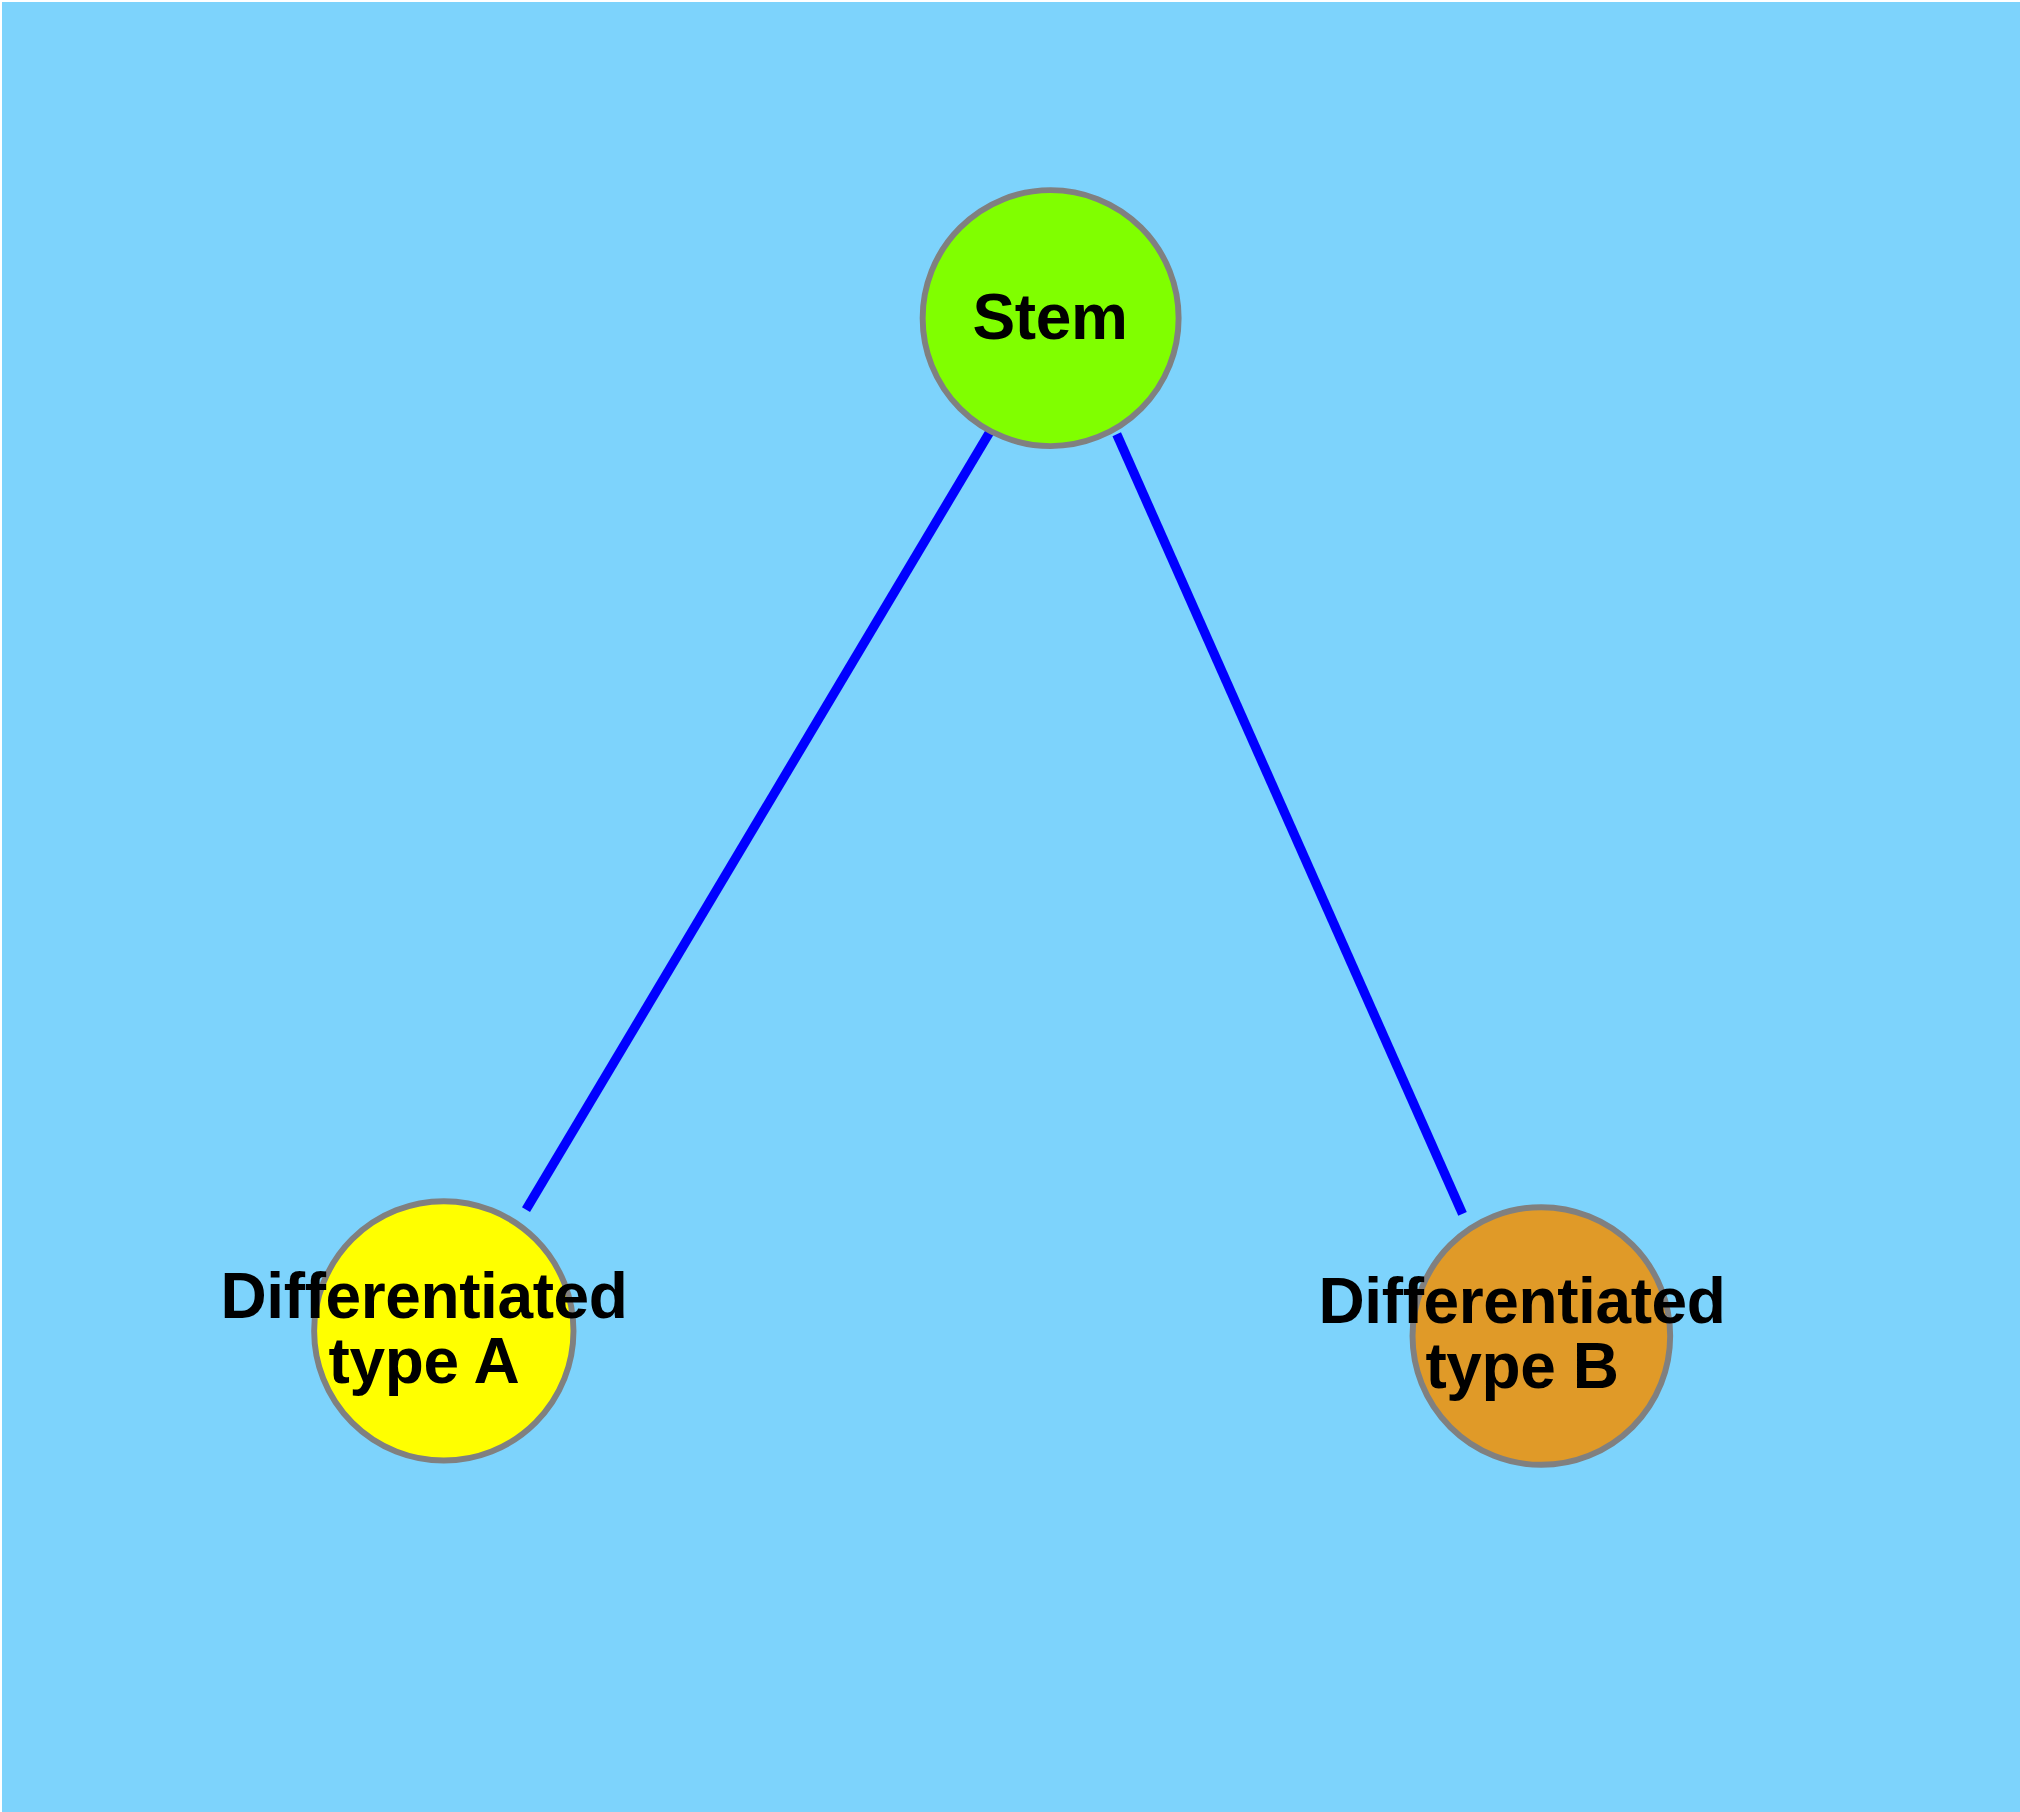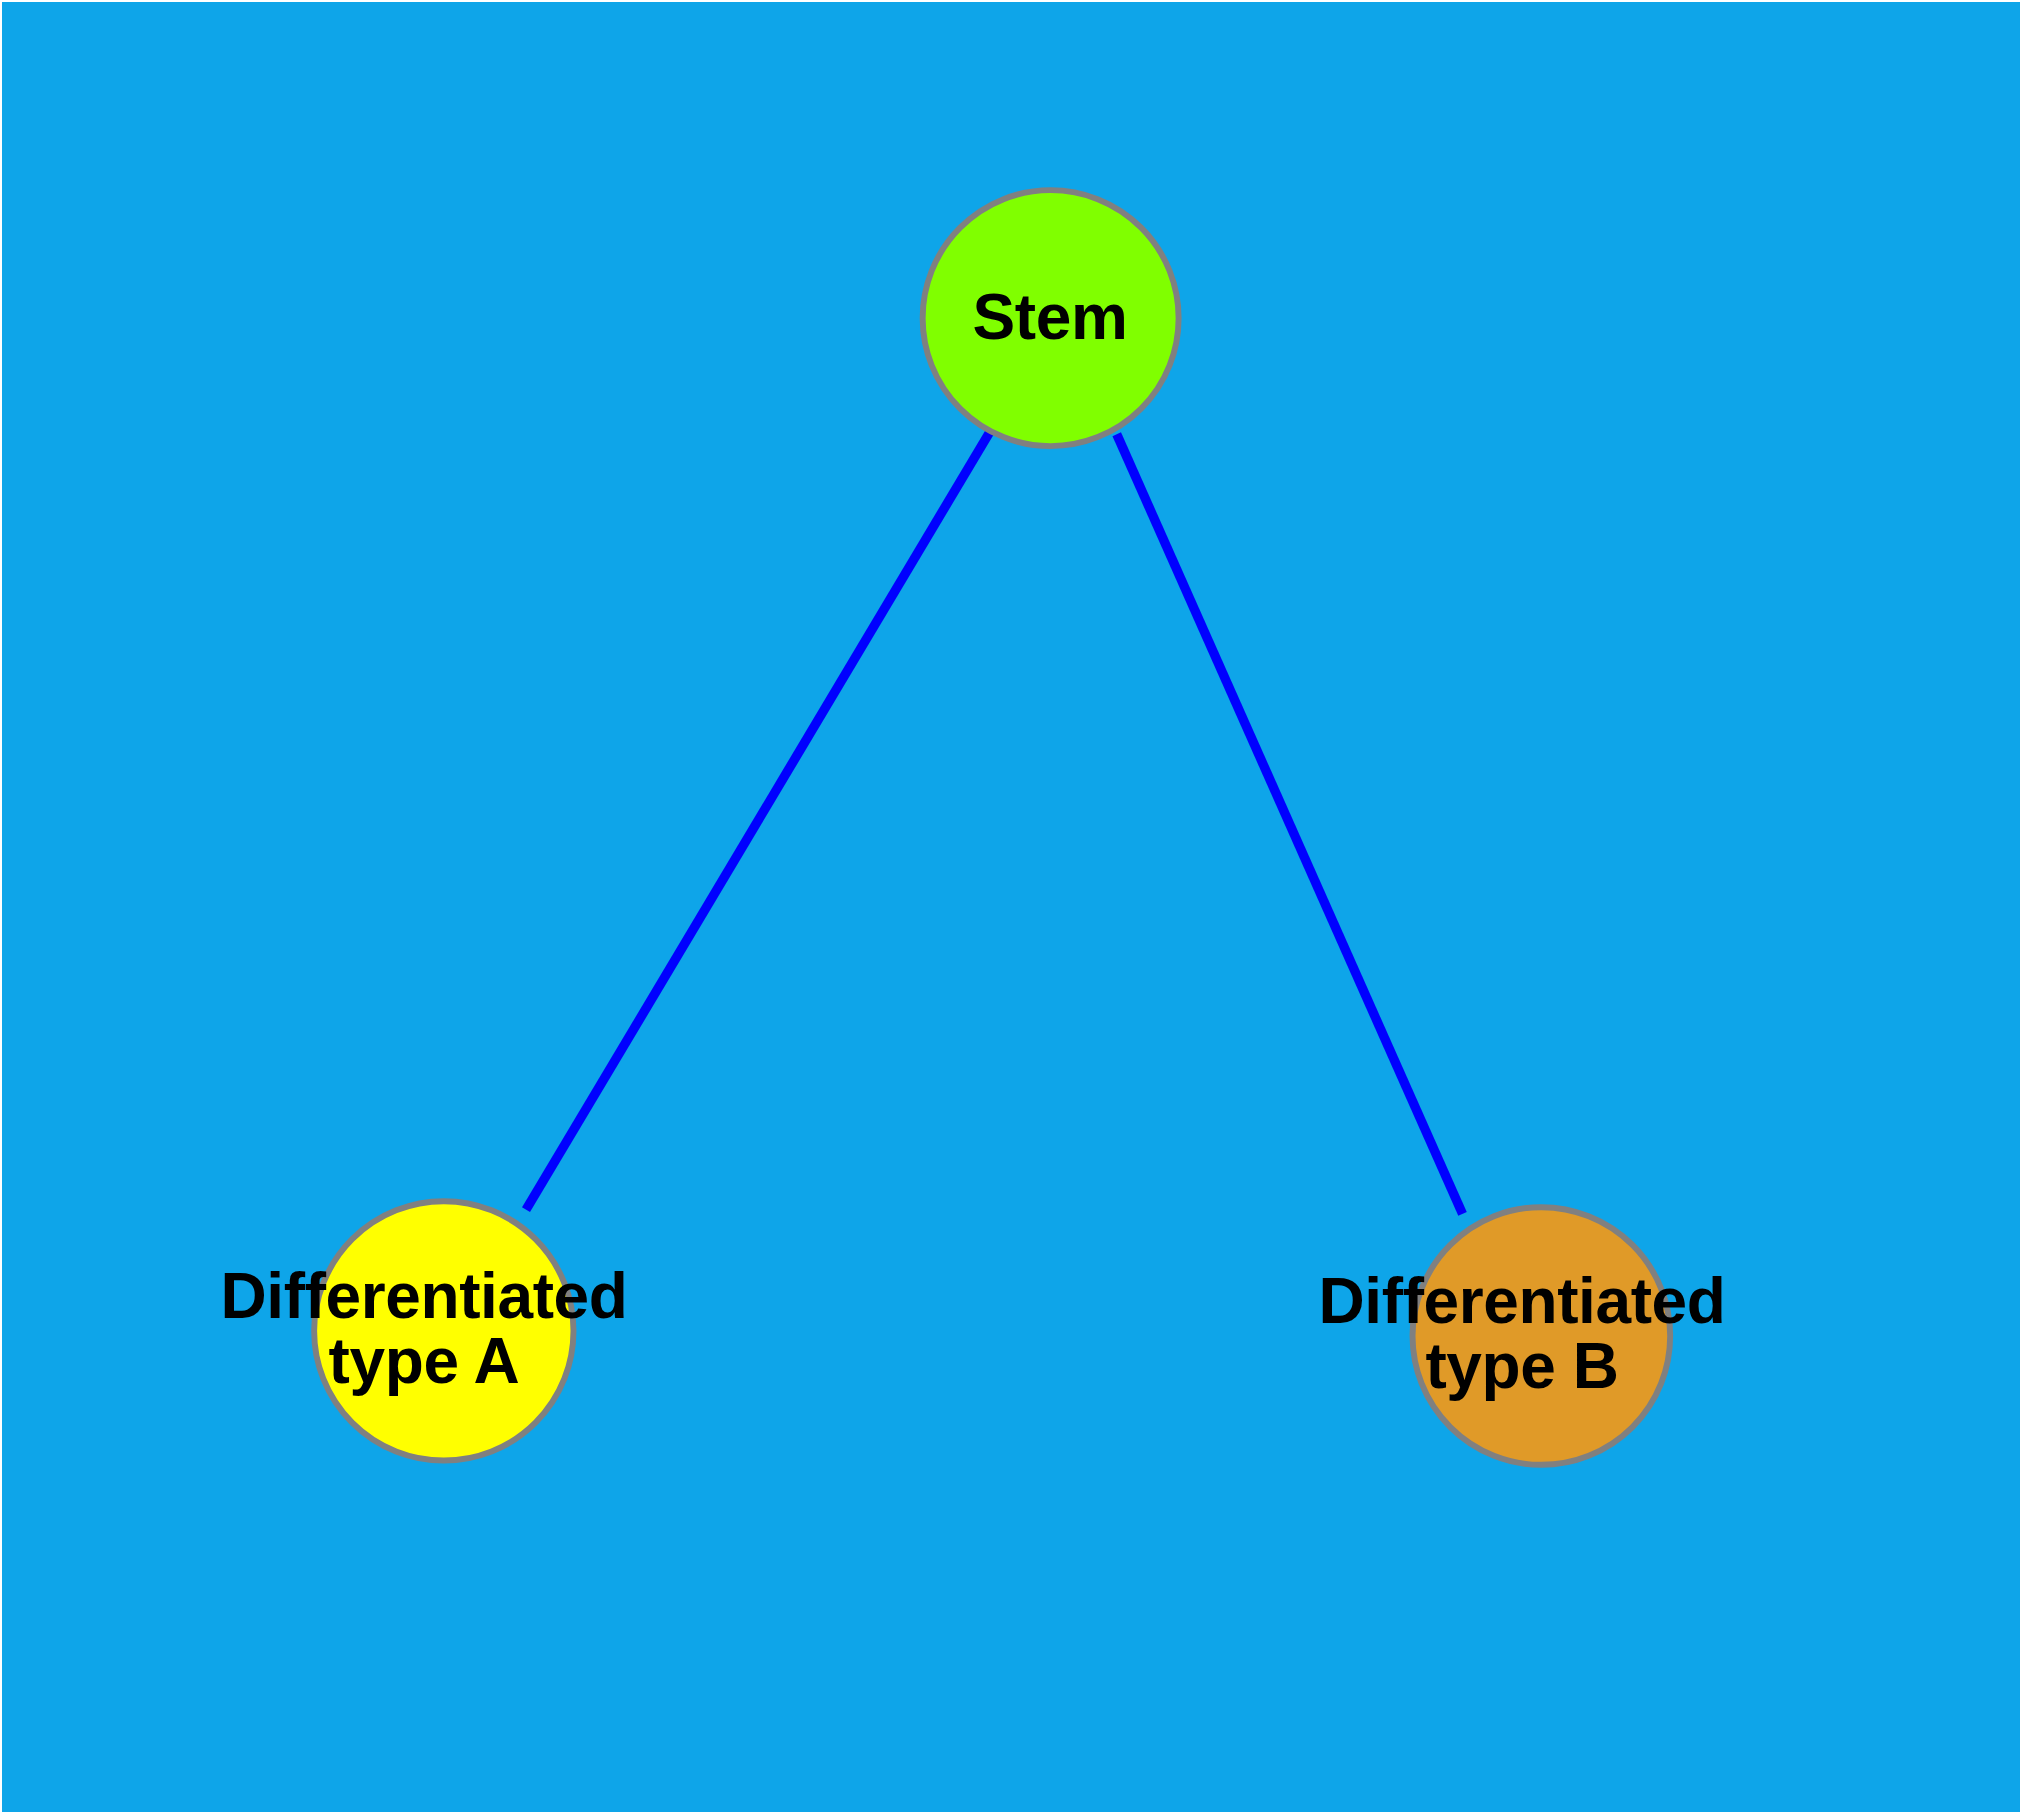--- a/index.html
+++ b/index.html
@@ -56,21 +56,21 @@
   }
   .node-label.type-b {
     left: 1520px;
     top: 1332px;
     transform: translate(-50%, -50%);
   }
 </style>
 </head>
 <body>
 
-<div id="graph-canvas" style="background: #0ea5e9;">
+<div id="graph-canvas" style="background: #7dd3fc;">
 
   <svg id="graph-svg" viewBox="0 0 2384 2138" xmlns="http://www.w3.org/2000/svg">
     <g>
       <line x1="1166" y1="506" x2="618" y2="1425" stroke="#0000ff" stroke-width="11" stroke-linecap="butt"></line>
       <line x1="1315" y1="510" x2="1723" y2="1430" stroke="#0000ff" stroke-width="11" stroke-linecap="butt"></line>
     </g>
     <g>
       <circle cx="1237" cy="373" r="151" fill="#80ff00" stroke="#808080" stroke-width="7"></circle>
       <circle cx="521" cy="1568" r="153" fill="#ffff00" stroke="#808080" stroke-width="7"></circle>
       <circle cx="1816" cy="1574" r="152" fill="#e09a28" stroke="#808080" stroke-width="7"></circle>

